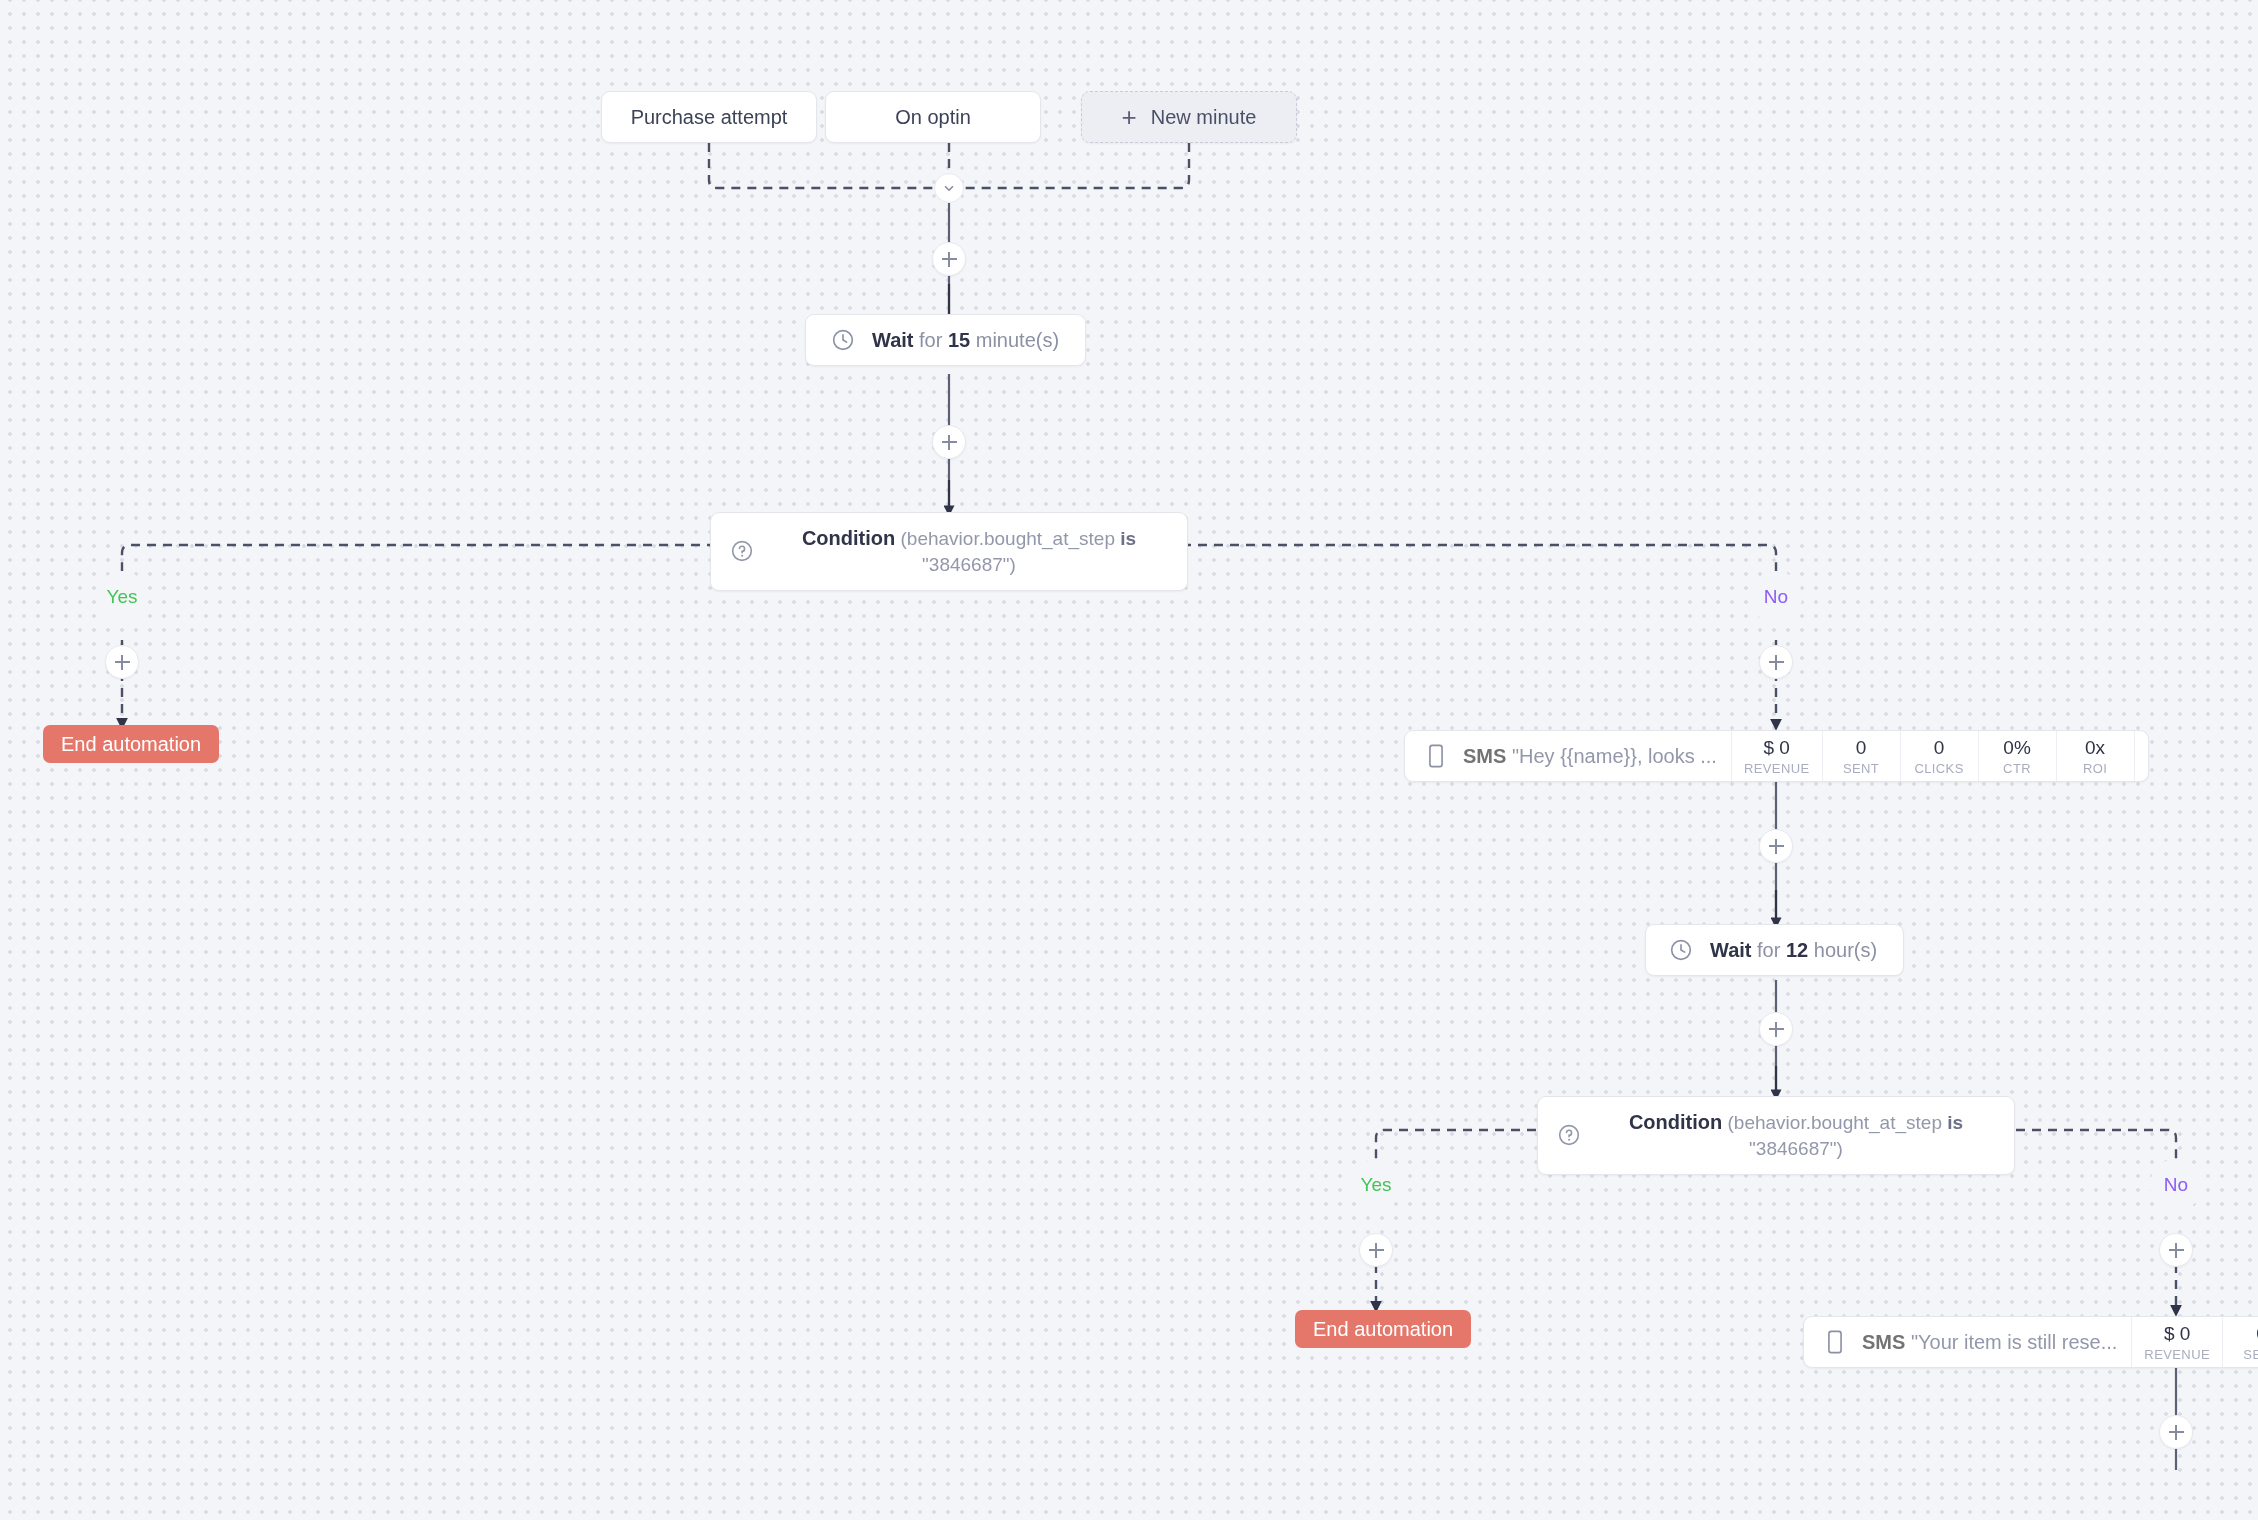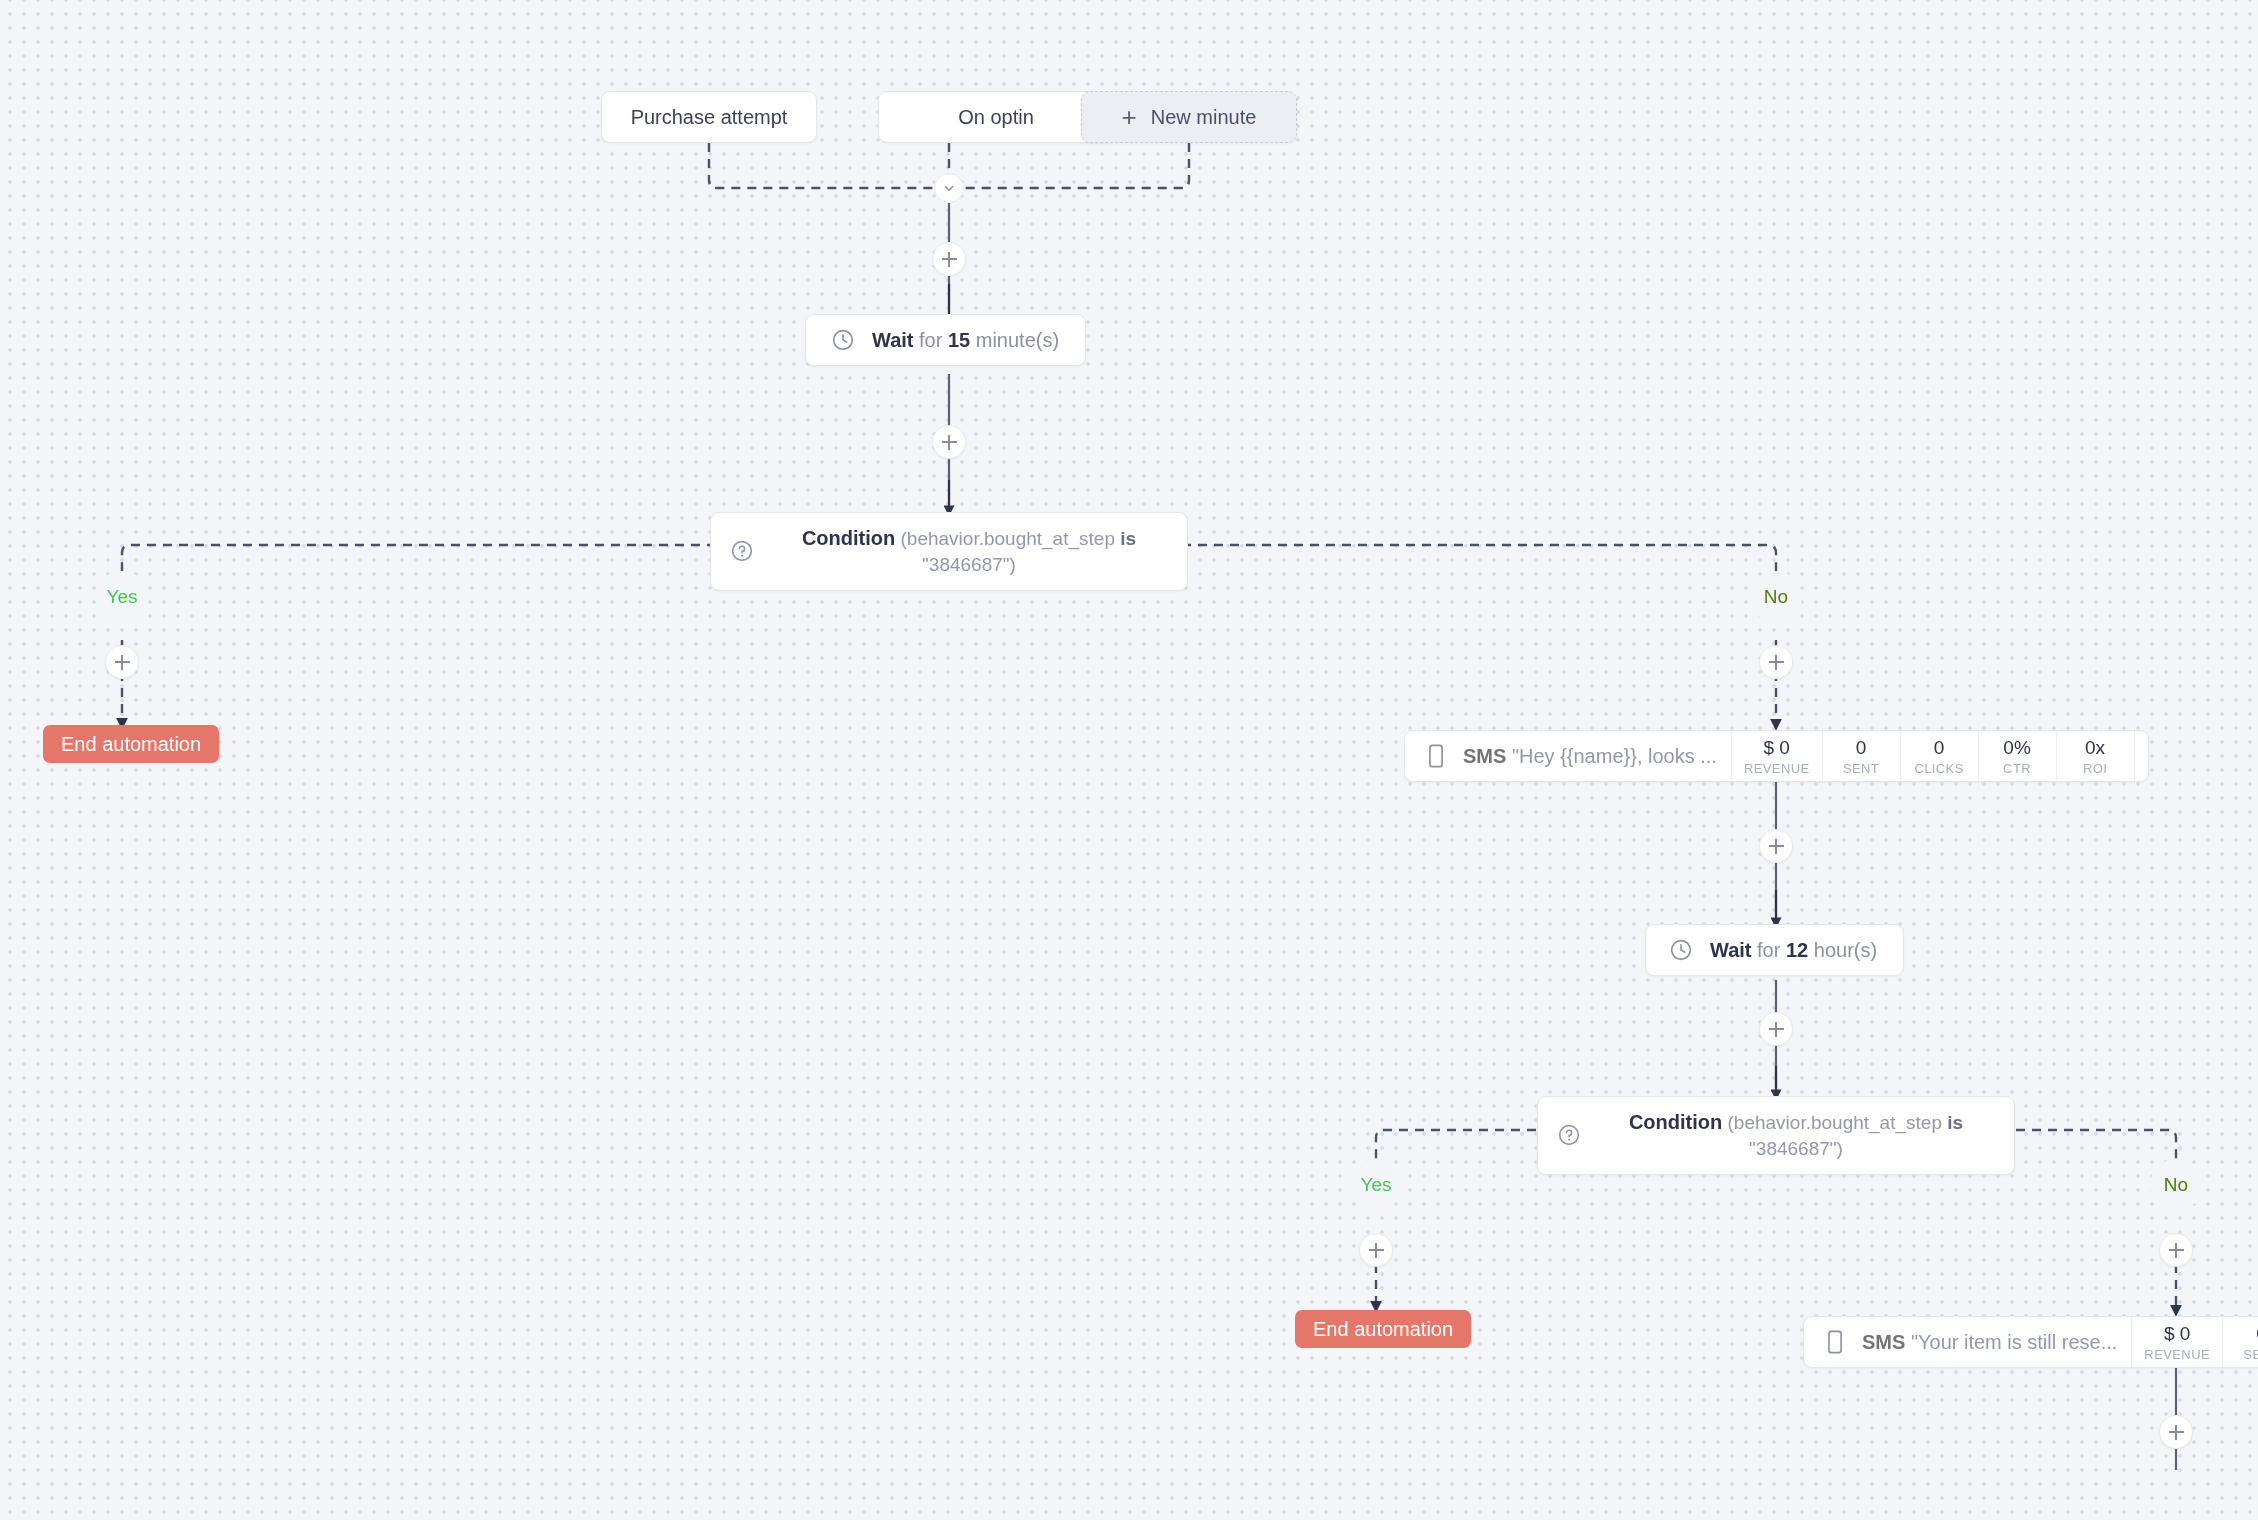--- a/index.html
+++ b/index.html
@@ -198,21 +198,21 @@
     height: 52px;
     border-radius: 50%;
     background: #f4f5f8;
     display: flex;
     align-items: center;
     justify-content: center;
     font-size: 19px;
     z-index: 5;
   }
   .branch-label.yes { color: #45c356; }
-  .branch-label.no  { color: #4d7c0f; }
+  .branch-label.no  { color: #8b5cf6; }
 </style>
 </head>
 <body>
 
 <div id="canvas">
 
   <svg id="wires">
     <defs>
       <marker id="arrow" viewBox="0 0 10 10" refX="6" refY="5" markerWidth="5" markerHeight="5" orient="auto-start-reverse">
         <path d="M 0 0 L 10 5 L 0 10 z" fill="#2f3448"></path>
@@ -247,21 +247,21 @@
     <path d="M 2016 1130 L 2168 1130 Q 2176 1130 2176 1138 L 2176 1204" fill="none" stroke="#4a5066" stroke-width="2.4" stroke-dasharray="9 7"></path>
     <path d="M 2176 1248 L 2176 1312" fill="none" stroke="#4a5066" stroke-width="2.4" stroke-dasharray="9 7" marker-end="url(#arrow)"></path>
 
     <path d="M 2176 1368 L 2176 1470" fill="none" stroke="#5b6076" stroke-width="2.2"></path>
   </svg>
 
   <div class="node trigger" style="left:601px; top:91px; width:216px;text-align:center;">
     <span>Purchase attempt</span>
   </div>
 
-  <div class="node trigger" style="left:878px; top:91px; width:236px;">
+  <div class="node trigger" style="left:825px; top:91px; width:216px;">
     <span>On optin</span>
   </div>
 
   <div class="node trigger new" style="left:1081px; top:91px; width:216px;">
     <span class="plus-glyph">+</span>
     <span>New minute</span>
   </div>
 
   <div class="collapse-btn" style="left:934px; top:173px;">
     <svg width="14" height="14" viewBox="0 0 16 16">

